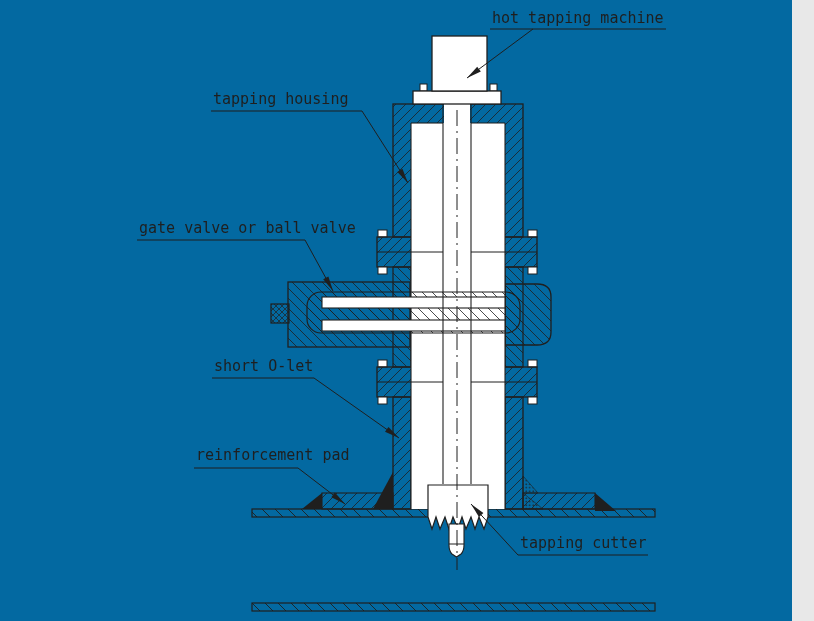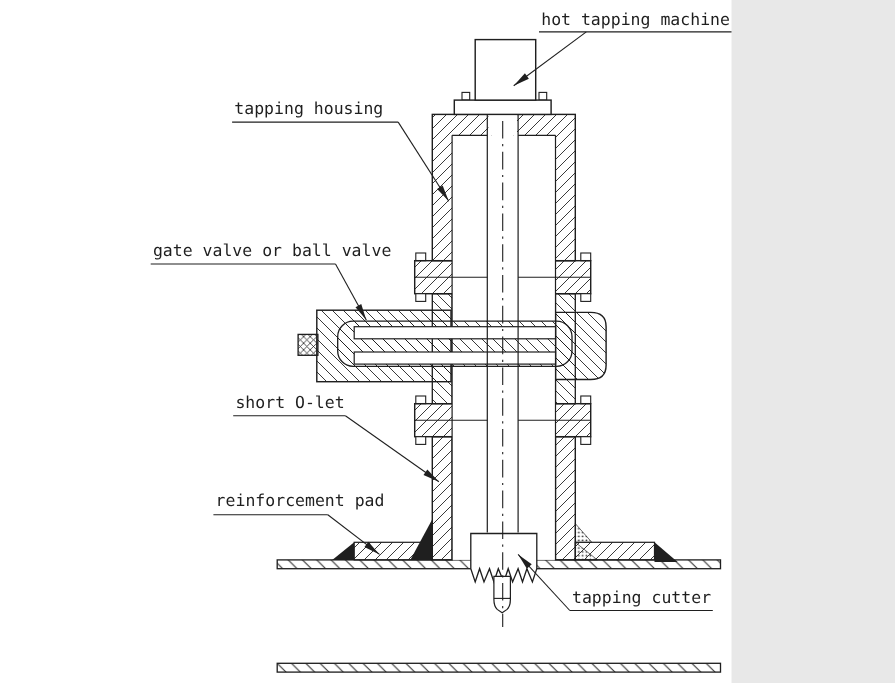--- a/index.html
+++ b/index.html
@@ -1,17 +1,17 @@
 <!DOCTYPE html>
 <html><head>
 <meta charset="utf-8">
 <style>
   html,body{margin:0;padding:0;background:#e8e8e8;}
   .stage{
-    position:relative;width:665px;height:621px;background:#ffffff;
+    position:relative;width:792px;height:621px;background:#0369a1;
     font-family:"DejaVu Sans Mono", monospace;overflow:hidden;
   }
   svg text{
     font-family:"DejaVu Sans Mono", monospace;
     font-size:15px;fill:#1f1f1f;letter-spacing:0px;
   }
 </style>
 </head>
 <body>
 

